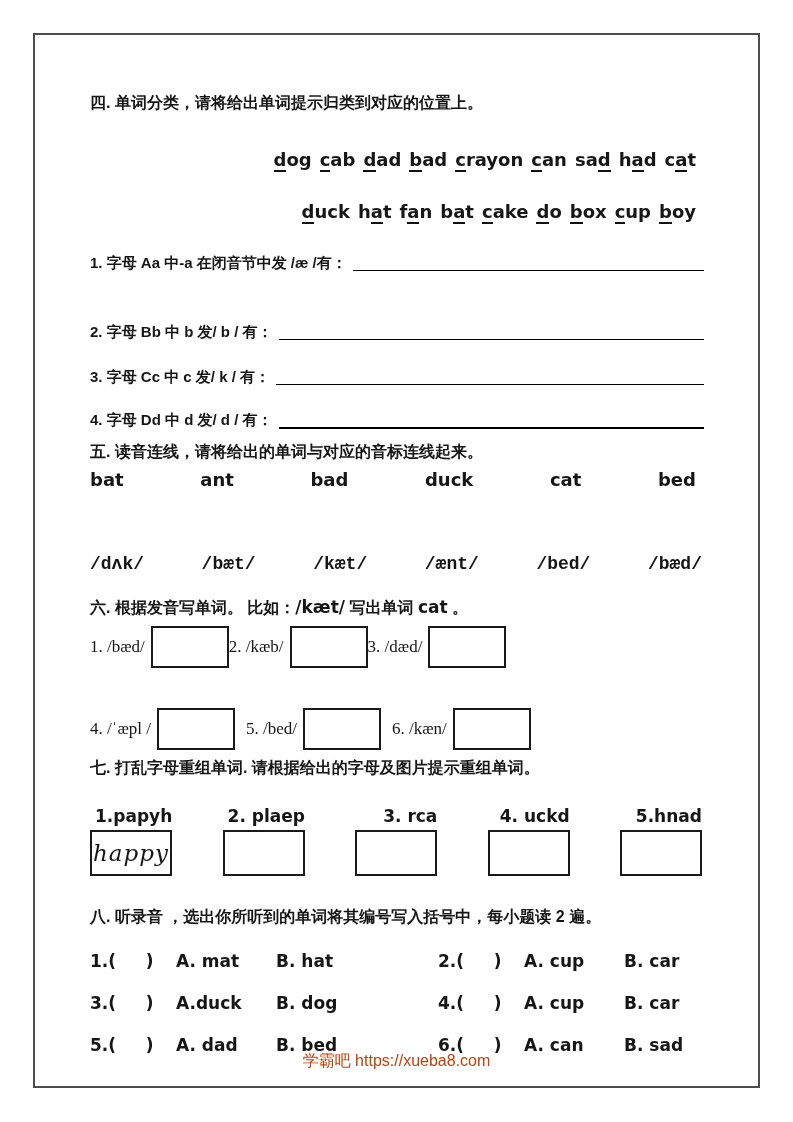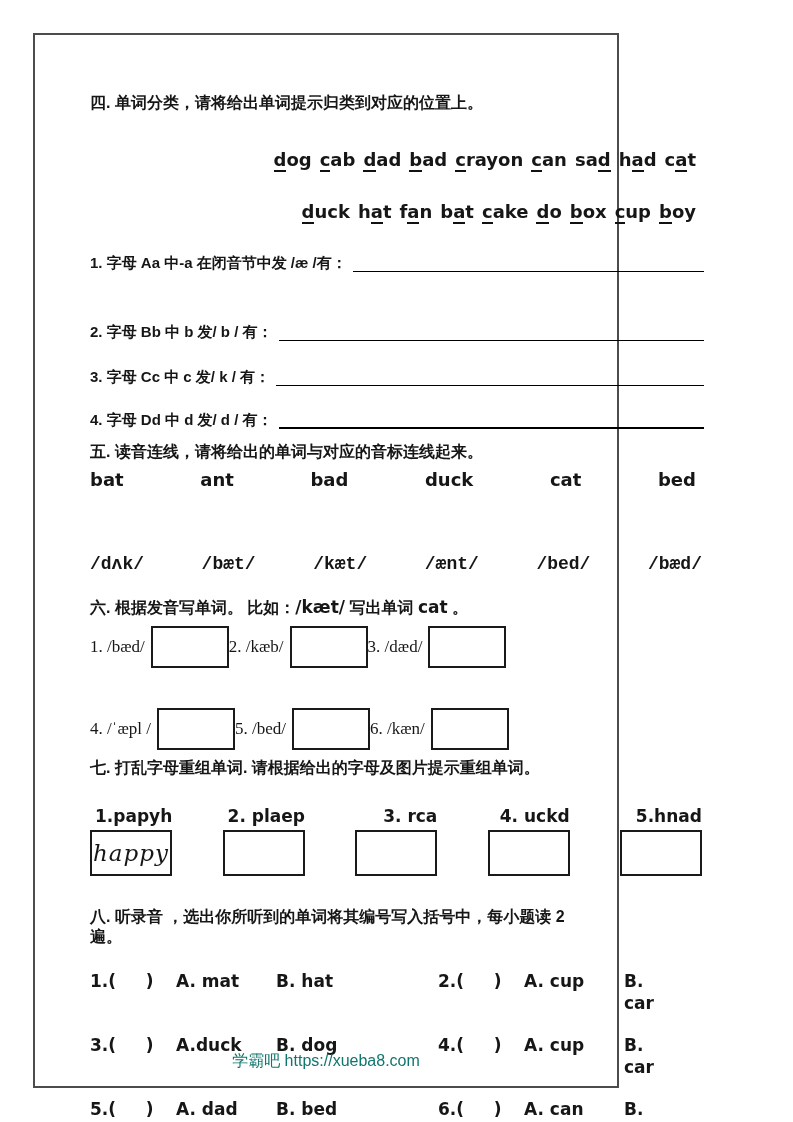--- a/index.html
+++ b/index.html
@@ -6,57 +6,57 @@
   body {
     width: 793px; height: 1122px;
     background: #ffffff;
     position: relative;
     font-family: "Liberation Sans", sans-serif;
     color: #161616;
     overflow: hidden;
   }
   .frame {
     position: absolute; left: 33px; top: 33px;
-    width: 586px; height: 1055px;
+    width: 727px; height: 1055px;
     border: 2px solid #4c4c4c;
     box-sizing: border-box;
     padding: 58px 38px 2px 55px;
     background: #ffffff;
   }
   .heading { font-size: 16px; font-weight: bold; line-height: 20px; }
   .en { font-family: "DejaVu Sans", sans-serif; font-weight: bold; }
 
   
   .word-row { display: flex; justify-content: flex-end; width: 606px;
     font-size: 18px; line-height: 22px; font-family: "DejaVu Sans", sans-serif; font-weight: bold; gap: 8px; }
   .word-row.row1 { margin-top: 36px; }
   .word-row.row2 { margin-top: 30px; }
   .ul { border-bottom: 2px solid #111; padding-bottom: 0px; }
-  .q-row { display: flex; align-items: center; width: 614px; font-size: 15px; font-weight: bold; line-height: 19px; }
+  .q-row { display: flex; align-items: flex-start; width: 614px; font-size: 15px; font-weight: bold; line-height: 19px; }
   .q-row:nth-child(1) { margin-top: 30px; }
   .q-row:nth-child(2) { margin-top: 50px; }
   .q-row:nth-child(3) { margin-top: 26px; }
   .q-row:nth-child(4) { margin-top: 24px; }
   .q-label { white-space: pre; }
   .q-blank { flex: 1; border-bottom: 1px solid #000; height: 17px; margin-left: 6px; }
   .q-blank.thick { border-bottom-width: 2px; }
 
   
   .s5-heading { margin-top: 13px; }
   .s5-words { display: flex; justify-content: space-between; width: 606px; margin-top: 7px;
     font-size: 18px; line-height: 22px; }
   .s5-phonetics { display: flex; justify-content: space-between; width: 612px; margin-top: 62px;
     font-size: 18px; line-height: 22px; font-family: Liberation Mono, monospace; }
 
   
   .s6-heading { margin-top: 22px; }
   .s6-heading .ph { font-size: 17px; }
   .s6-row { display: flex; justify-content: flex-start; width: 632px; }
   .s6-row.r1 { margin-top: 7px; }
-  .s6-row.r2 { margin-top: 38px; }
+  .s6-row.r2 { margin-top: 38px; gap: 11px; }
   .s6-item { display: flex; align-items: center; height: 44px; }
   .s6-label { font-family: "Liberation Serif", serif; font-size: 17px; white-space: pre; }
   .s6-box { width: 78px; height: 42px; border: 2px solid #1a1a1a; margin-left: 6px; box-sizing: border-box; background: #fff; }
 
   
   .s7-heading { margin-top: 7px; }
   .s7-row { display: flex; justify-content: space-between; width: 612px; margin-top: 27px; }
   .s7-col { display: flex; flex-direction: column; text-align: right; }
   .s7-label { font-size: 17px; line-height: 22px; margin-left: 5px; }
   .s7-box { width: 82px; height: 46px; border: 2px solid #1a1a1a; margin-top: 3px; box-sizing: border-box;
@@ -65,21 +65,21 @@
 
   
   .s8-heading { margin-top: 31px; }
   .s8-grid { display: grid; grid-template-columns: 348px 1fr; row-gap: 20px; margin-top: 23px; }
   .s8-item { display: grid; grid-template-columns: 86px 100px auto; font-size: 17px; line-height: 22px; }
   .s8-num { white-space: pre; }
   .s8-bracket { white-space: pre; }
 
   
   .footer { position: absolute; left: 0; right: 0; bottom: 14px; text-align: center;
-    font-size: 16px; color: #0f766e; font-weight: normal; }
+    font-size: 16px; color: #c2410c; font-weight: normal; }
 </style>
 </head>
 <body>
 
 <div class="frame">
 
   <div class="heading">四. 单词分类，请将给出单词提示归类到对应的位置上。</div>
   <div class="word-row row1">
       <span class="word"><span></span><span class="ul">d</span><span>og</span></span>
       <span class="word"><span></span><span class="ul">c</span><span>ab</span></span>

